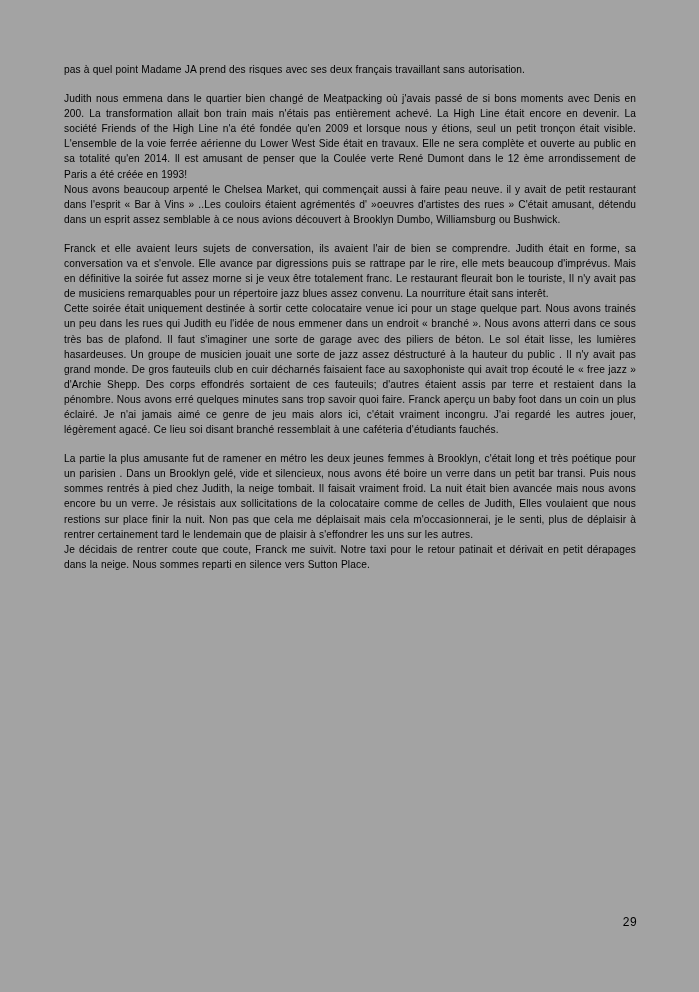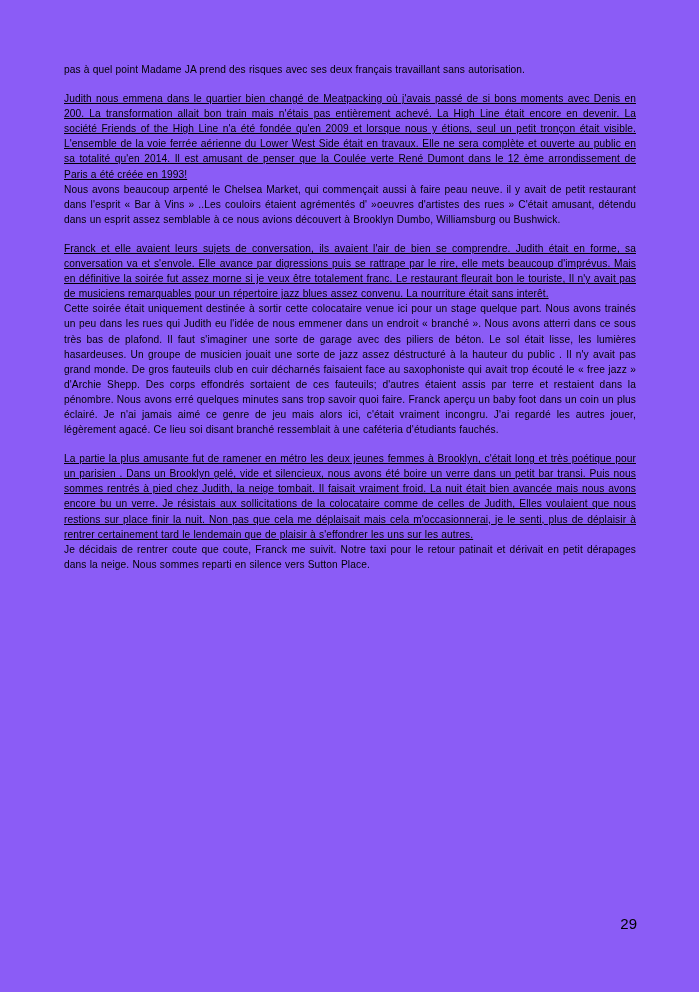--- a/index.html
+++ b/index.html
@@ -14,50 +14,50 @@
     color: #000000;
     position: relative;
     overflow: hidden;
   }
   .page {
     position: absolute;
     left: 0;
     top: 0;
     width: 699px;
     height: 992px;
-    background: #8b5cf6;
+    background: #a3a3a3;
   }
   .content {
     position: absolute;
     left: 64px;
     top: 62px;
     width: 572px;
   }
   .para {
     font-size: 10.2px;
     line-height: 15.1px;
     text-align: justify;
     margin: 0 0 14px 0;
     letter-spacing: 0.01em;
     word-spacing: 0.02em;
   }
   .para:last-child {
     margin-bottom: 1px;
   }
   .para.tight {
     margin-bottom: 0;
-    text-decoration: underline;
   }
   .page-number {
     position: absolute;
     right: 62px;
     bottom: 62px;
-    font-size: 15px;
+    font-size: 12px;
     line-height: 13px;
     color: #000000;
+    font-family: Liberation Mono, monospace;
   }
 </style>
 </head>
 <body>
 
 <div class="page">
   <div class="content">
     <p class="para">pas à quel point Madame JA prend des risques avec ses deux français travaillant sans autorisation.</p>
     <p class="para tight">Judith nous emmena dans le quartier bien changé de Meatpacking où j'avais passé de si bons moments avec Denis en 200. La transformation allait bon train mais n'étais pas entièrement achevé. La High Line était encore en devenir. La société Friends of the High Line n'a été fondée qu'en 2009 et lorsque nous y étions, seul un petit tronçon était visible. L'ensemble de la voie ferrée aérienne du Lower West Side était en travaux. Elle ne sera complète et ouverte au public en sa totalité qu'en 2014. Il est amusant de penser que la Coulée verte René Dumont dans le 12 ème arrondissement de Paris a été créée en 1993!</p>
     <p class="para">Nous avons beaucoup arpenté le Chelsea Market, qui commençait aussi à faire peau neuve. il y avait de petit restaurant dans l'esprit « Bar à Vins » ..Les couloirs étaient agrémentés d' »oeuvres d'artistes des rues » C'était amusant, détendu dans un esprit assez semblable à ce nous avions découvert à Brooklyn Dumbo, Williamsburg ou Bushwick.</p>

